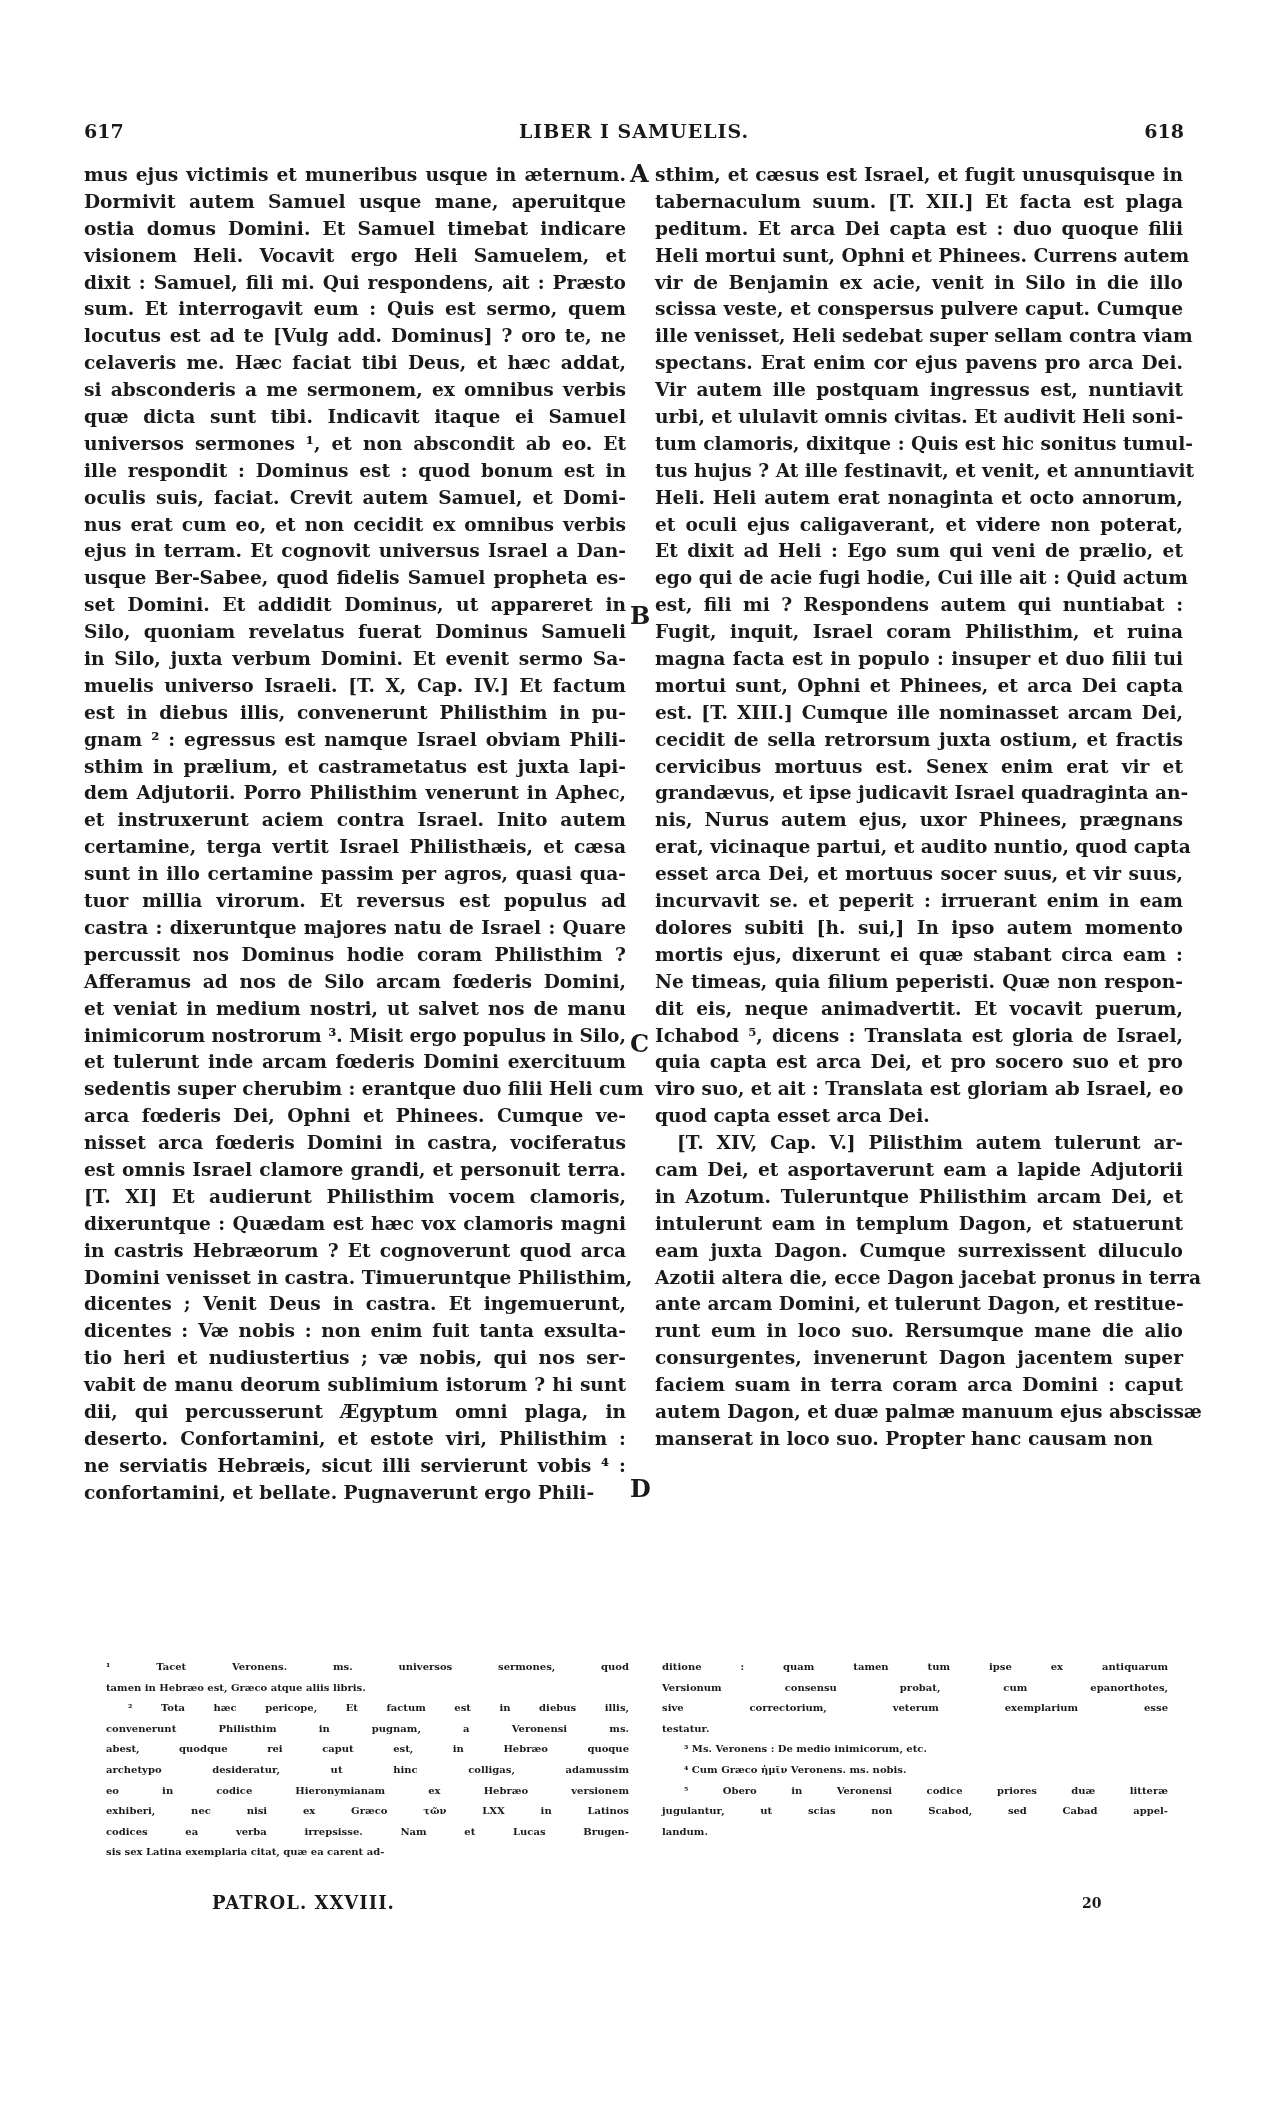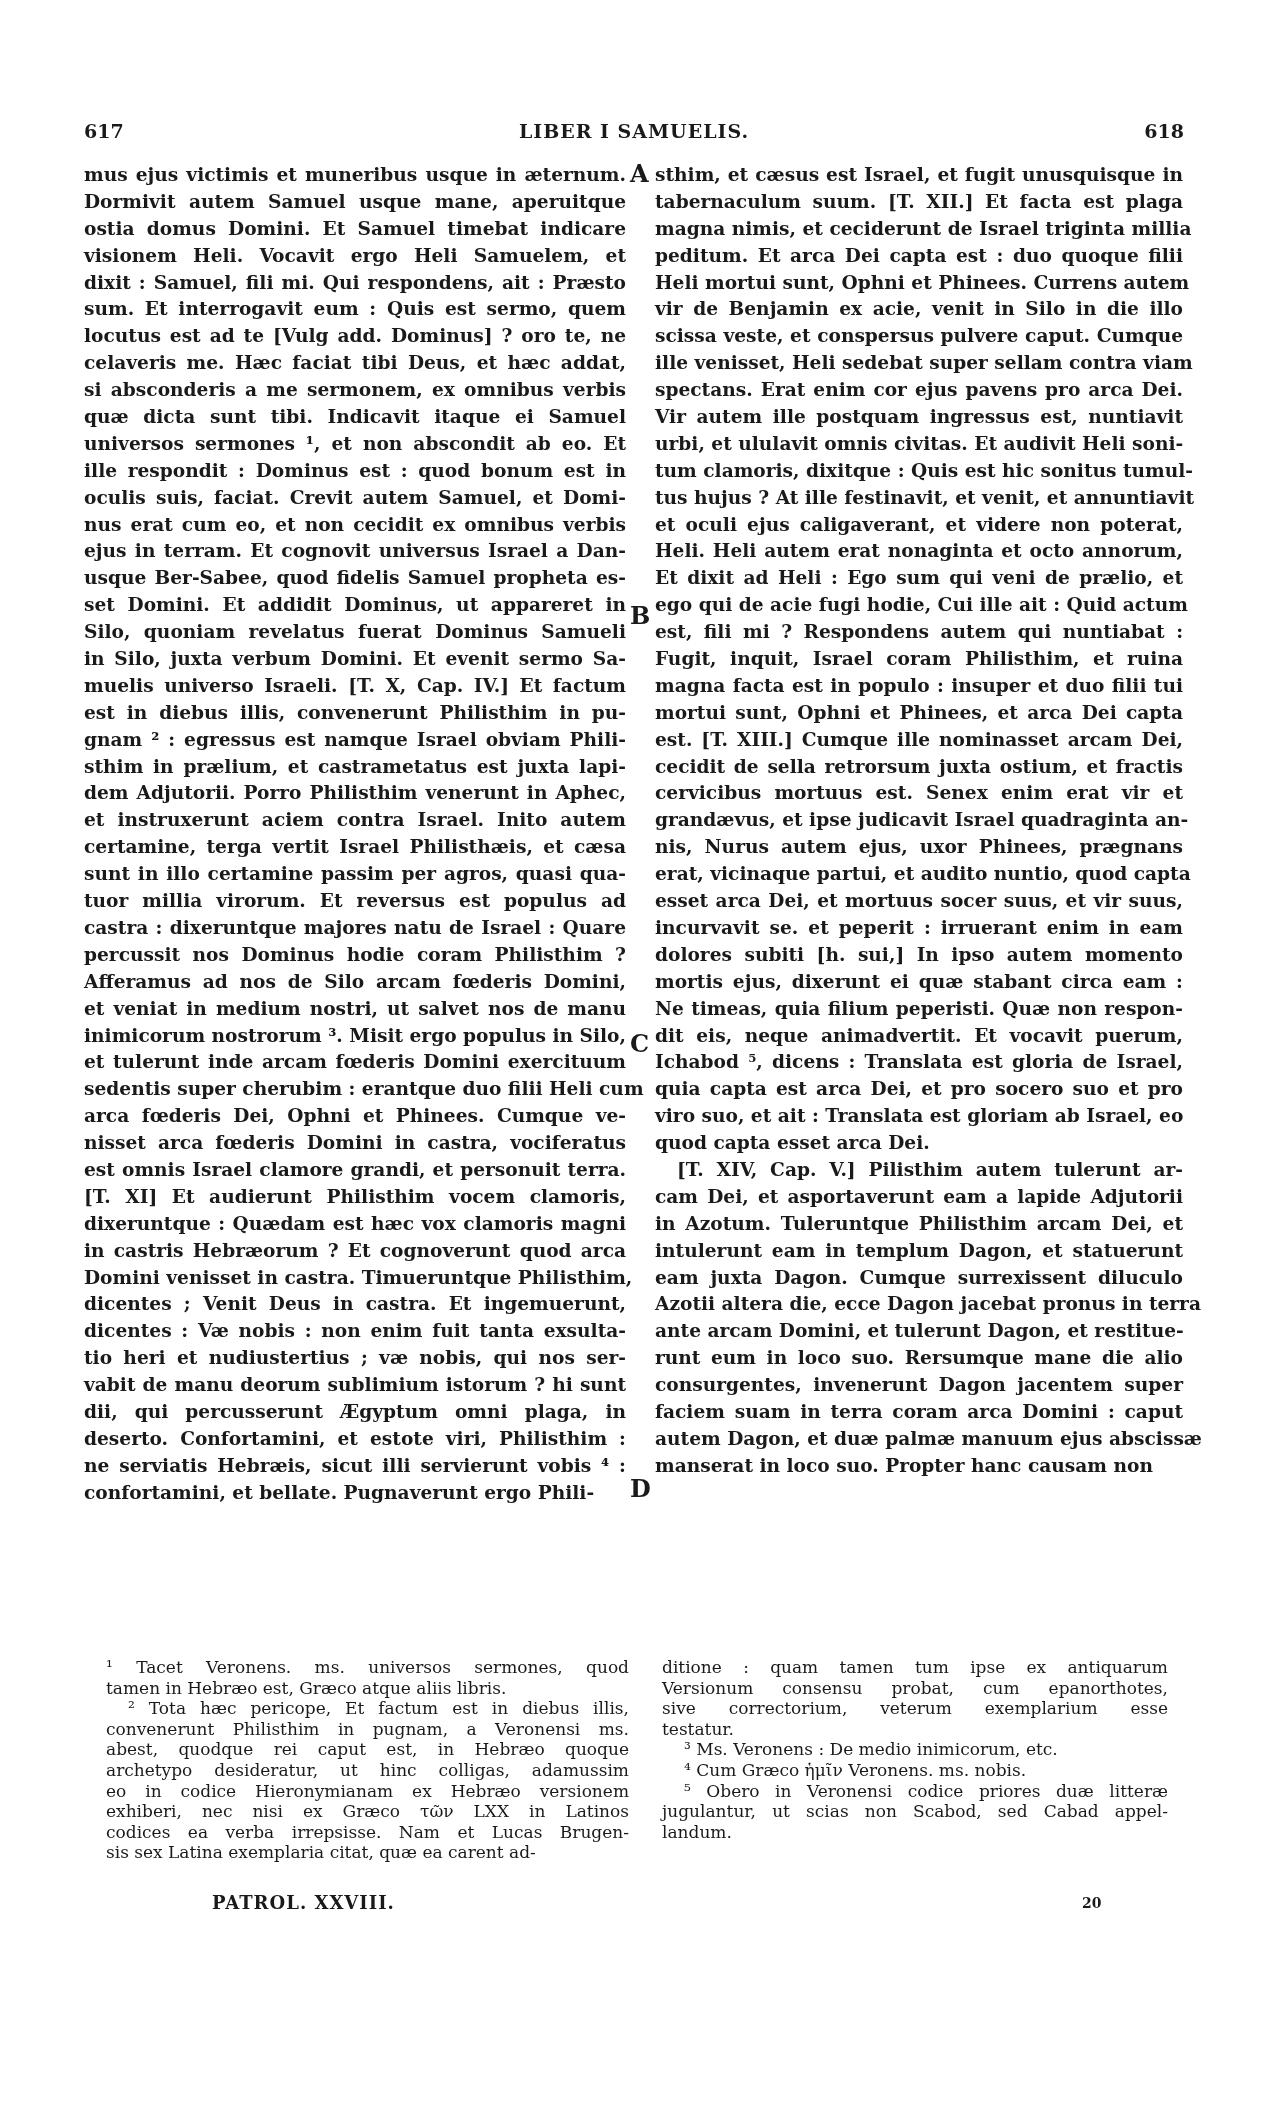--- a/index.html
+++ b/index.html
@@ -12,21 +12,21 @@
   .running-head .title { position: absolute; left: 0; width: 100%; text-align: center; top: 0; letter-spacing: 1px; }
   .running-head .pn-right { position: absolute; right: 0; top: 0; }
   .col { position: absolute; top: 150px; }
   .col-left { left: 84px; width: 542px; }
   .col-right { left: 655px; width: 528px; }
   .line { display: block; height: 26.9px; line-height: 26.9px; font-size: 18.6px; font-weight: bold;
           text-align: justify; text-align-last: justify; white-space: nowrap; overflow: visible; }
   .line.last { text-align-last: left; }
   .line.indent { padding-left: 22px; }
   .margin-letter { position: absolute; font-weight: bold; font-size: 24px; line-height: 24px; }
-  .footnotes { position: absolute; top: 1645px; font-size: 17px; font-weight: normal; }
+  .footnotes { position: absolute; top: 1645px; font-size: 10px; font-weight: bold; }
   .fn-left { left: 106px; width: 523px; }
   .fn-right { left: 662px; width: 506px; }
   .fn-line { display: block; height: 20.6px; line-height: 20.6px; white-space: nowrap;
              text-align: justify; text-align-last: justify; }
   .fn-line.last { text-align-last: left; }
   .fn-line.indent { padding-left: 22px; }
   .signature { position: absolute; top: 1880px; left: 212px; font-weight: bold; font-size: 18px; letter-spacing: 1px; }
   .sheet-number { position: absolute; top: 1883px; left: 1082px; font-weight: bold; font-size: 14px; }
 </style>
 </head>
@@ -88,33 +88,32 @@
       <span class="line">tio heri et nudiustertius ; væ nobis, qui nos ser-</span>
       <span class="line">vabit de manu deorum sublimium istorum ? hi sunt</span>
       <span class="line">dii, qui percusserunt Ægyptum omni plaga, in</span>
       <span class="line">deserto. Confortamini, et estote viri, Philisthim :</span>
       <span class="line">ne serviatis Hebræis, sicut illi servierunt vobis ⁴ :</span>
       <span class="line last">confortamini, et bellate. Pugnaverunt ergo Phili-</span>
     </div>
   <div class="col col-right" id="col-right">
       <span class="line">sthim, et cæsus est Israel, et fugit unusquisque in</span>
       <span class="line">tabernaculum suum. [T. XII.] Et facta est plaga</span>
-      <span class="line">magna nimis, et ceciderunt de Israel triginta millia</span>
       <span class="line">peditum. Et arca Dei capta est : duo quoque filii</span>
       <span class="line">Heli mortui sunt, Ophni et Phinees. Currens autem</span>
       <span class="line">vir de Benjamin ex acie, venit in Silo in die illo</span>
       <span class="line">scissa veste, et conspersus pulvere caput. Cumque</span>
       <span class="line">ille venisset, Heli sedebat super sellam contra viam</span>
       <span class="line">spectans. Erat enim cor ejus pavens pro arca Dei.</span>
       <span class="line">Vir autem ille postquam ingressus est, nuntiavit</span>
       <span class="line">urbi, et ululavit omnis civitas. Et audivit Heli soni-</span>
       <span class="line">tum clamoris, dixitque : Quis est hic sonitus tumul-</span>
       <span class="line">tus hujus ? At ille festinavit, et venit, et annuntiavit</span>
+      <span class="line">Heli. Heli autem erat nonaginta et octo annorum,</span>
       <span class="line">et oculi ejus caligaverant, et videre non poterat,</span>
-      <span class="line">Heli. Heli autem erat nonaginta et octo annorum,</span>
       <span class="line">Et dixit ad Heli : Ego sum qui veni de prælio, et</span>
       <span class="line">ego qui de acie fugi hodie, Cui ille ait : Quid actum</span>
       <span class="line">est, fili mi ? Respondens autem qui nuntiabat :</span>
       <span class="line">Fugit, inquit, Israel coram Philisthim, et ruina</span>
       <span class="line">magna facta est in populo : insuper et duo filii tui</span>
       <span class="line">mortui sunt, Ophni et Phinees, et arca Dei capta</span>
       <span class="line">est. [T. XIII.] Cumque ille nominasset arcam Dei,</span>
       <span class="line">cecidit de sella retrorsum juxta ostium, et fractis</span>
       <span class="line">cervicibus mortuus est. Senex enim erat vir et</span>
       <span class="line">grandævus, et ipse judicavit Israel quadraginta an-</span>

